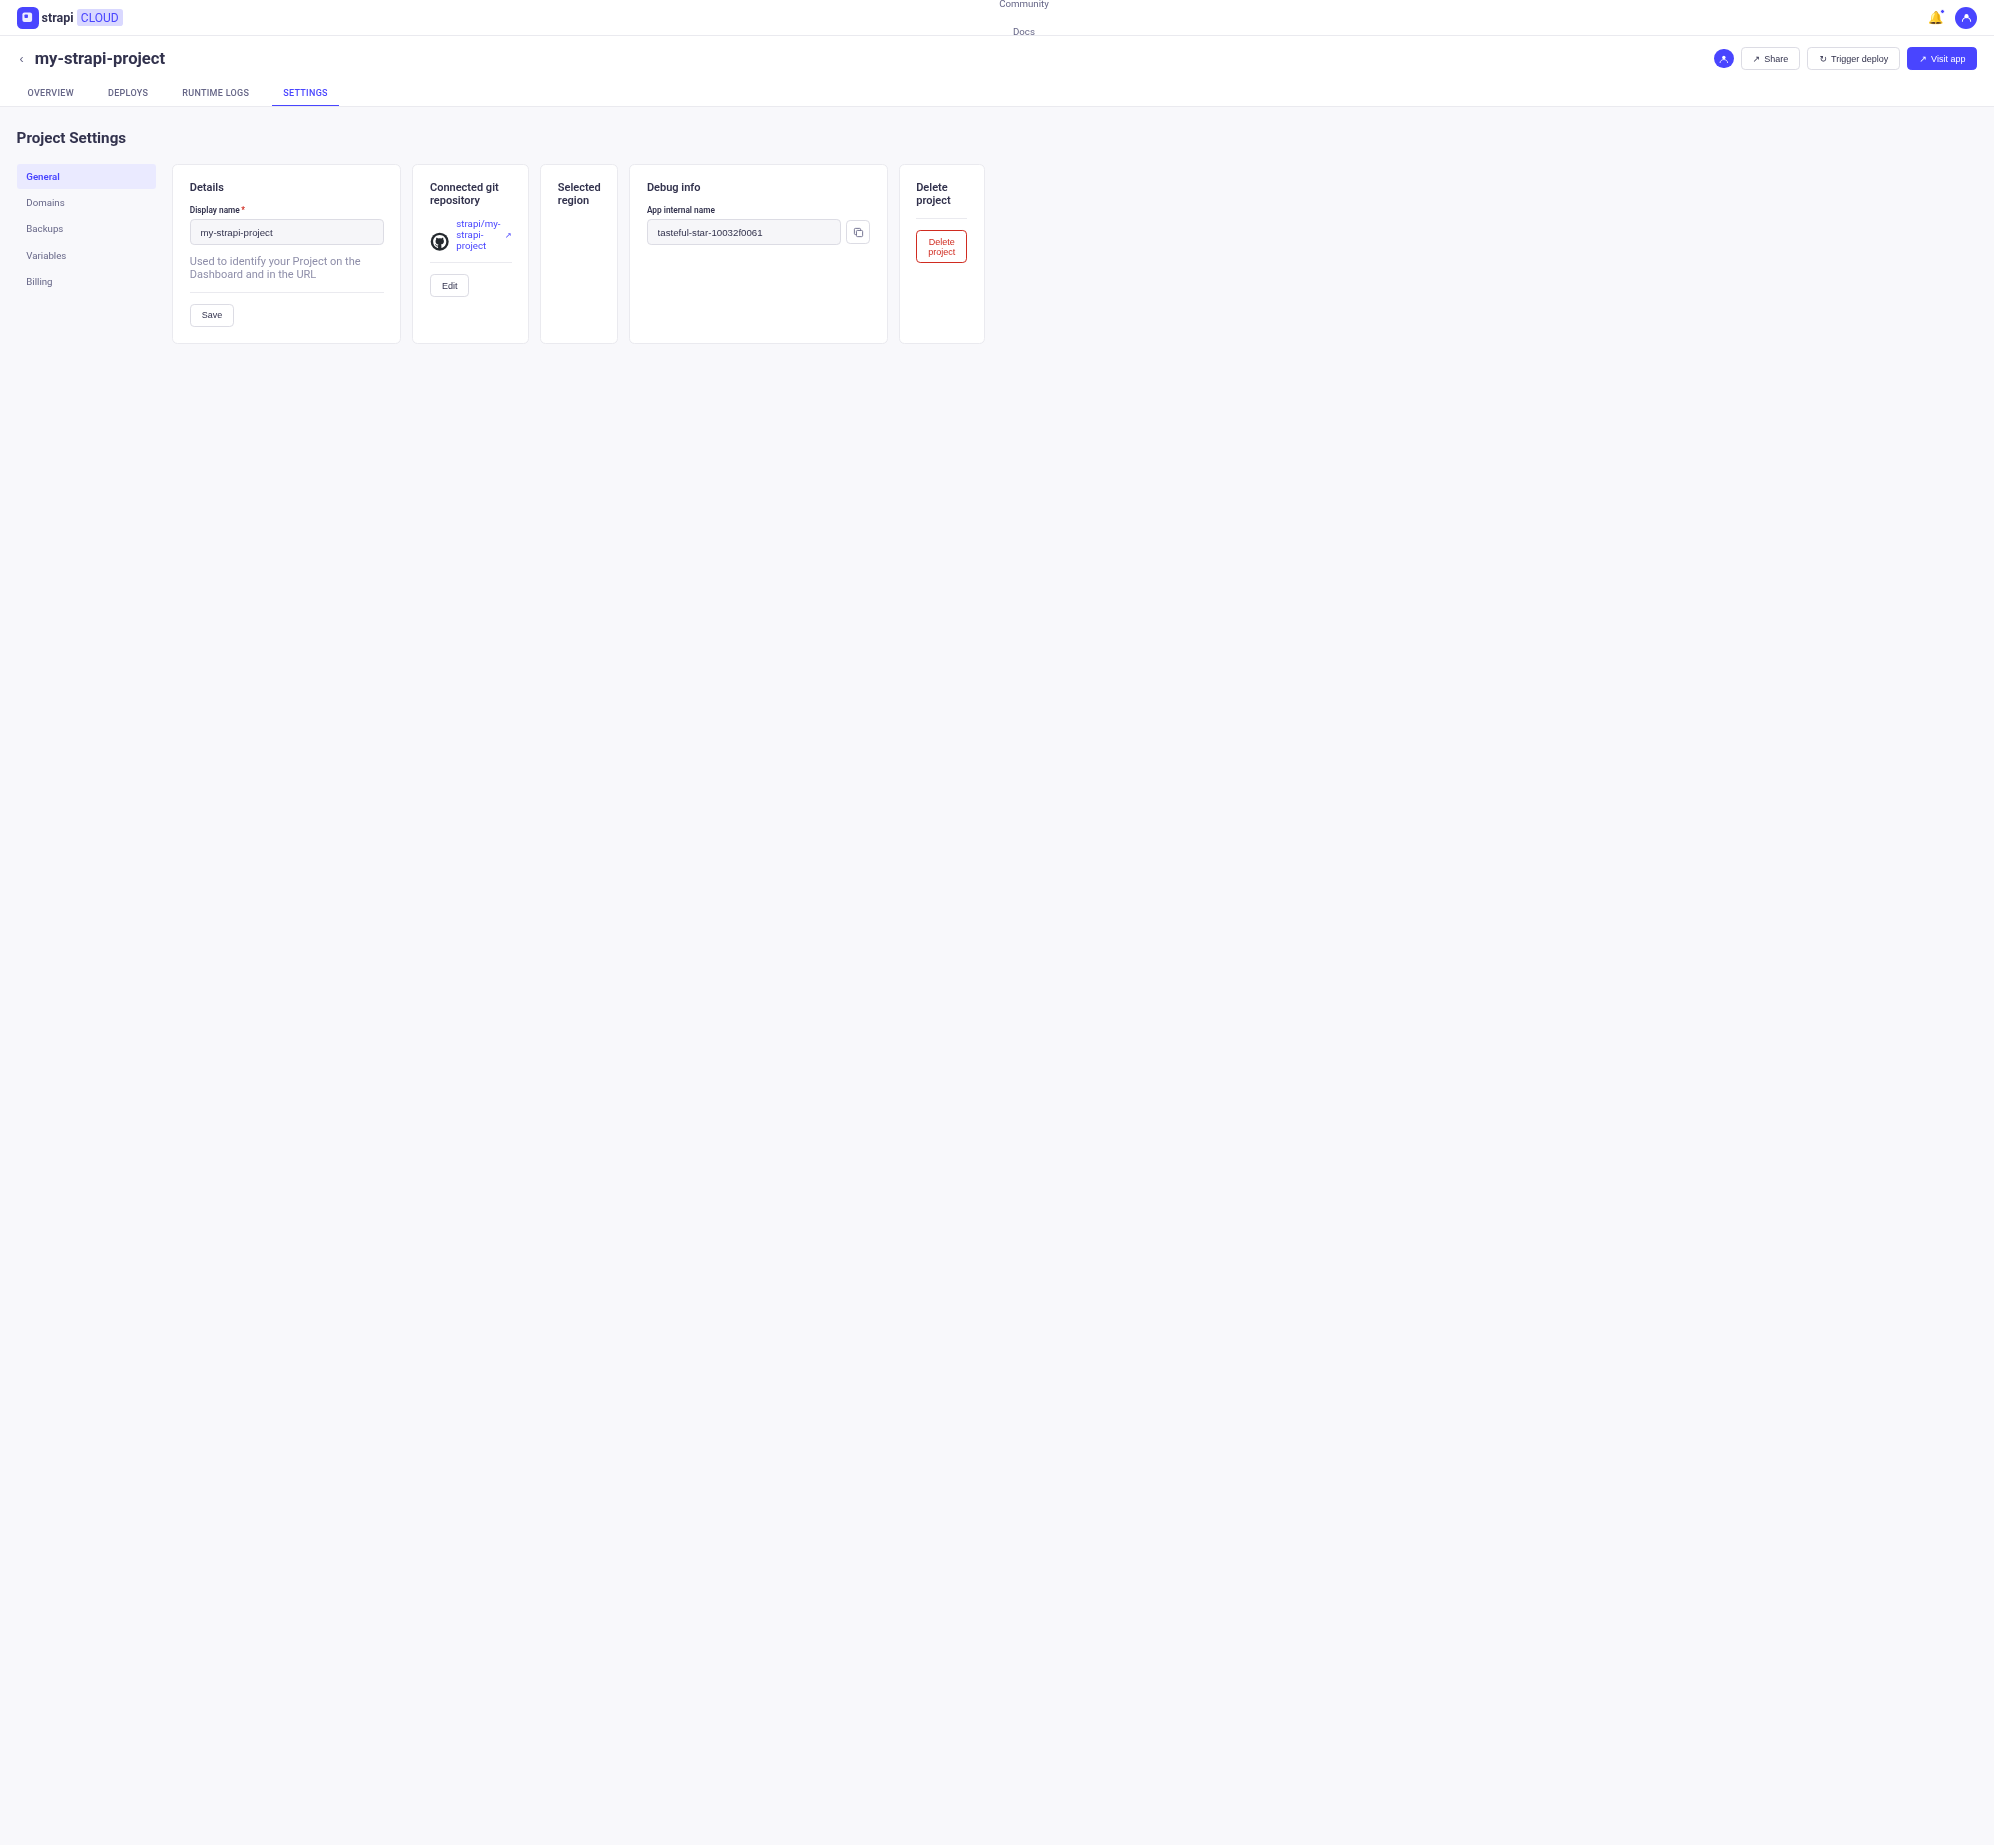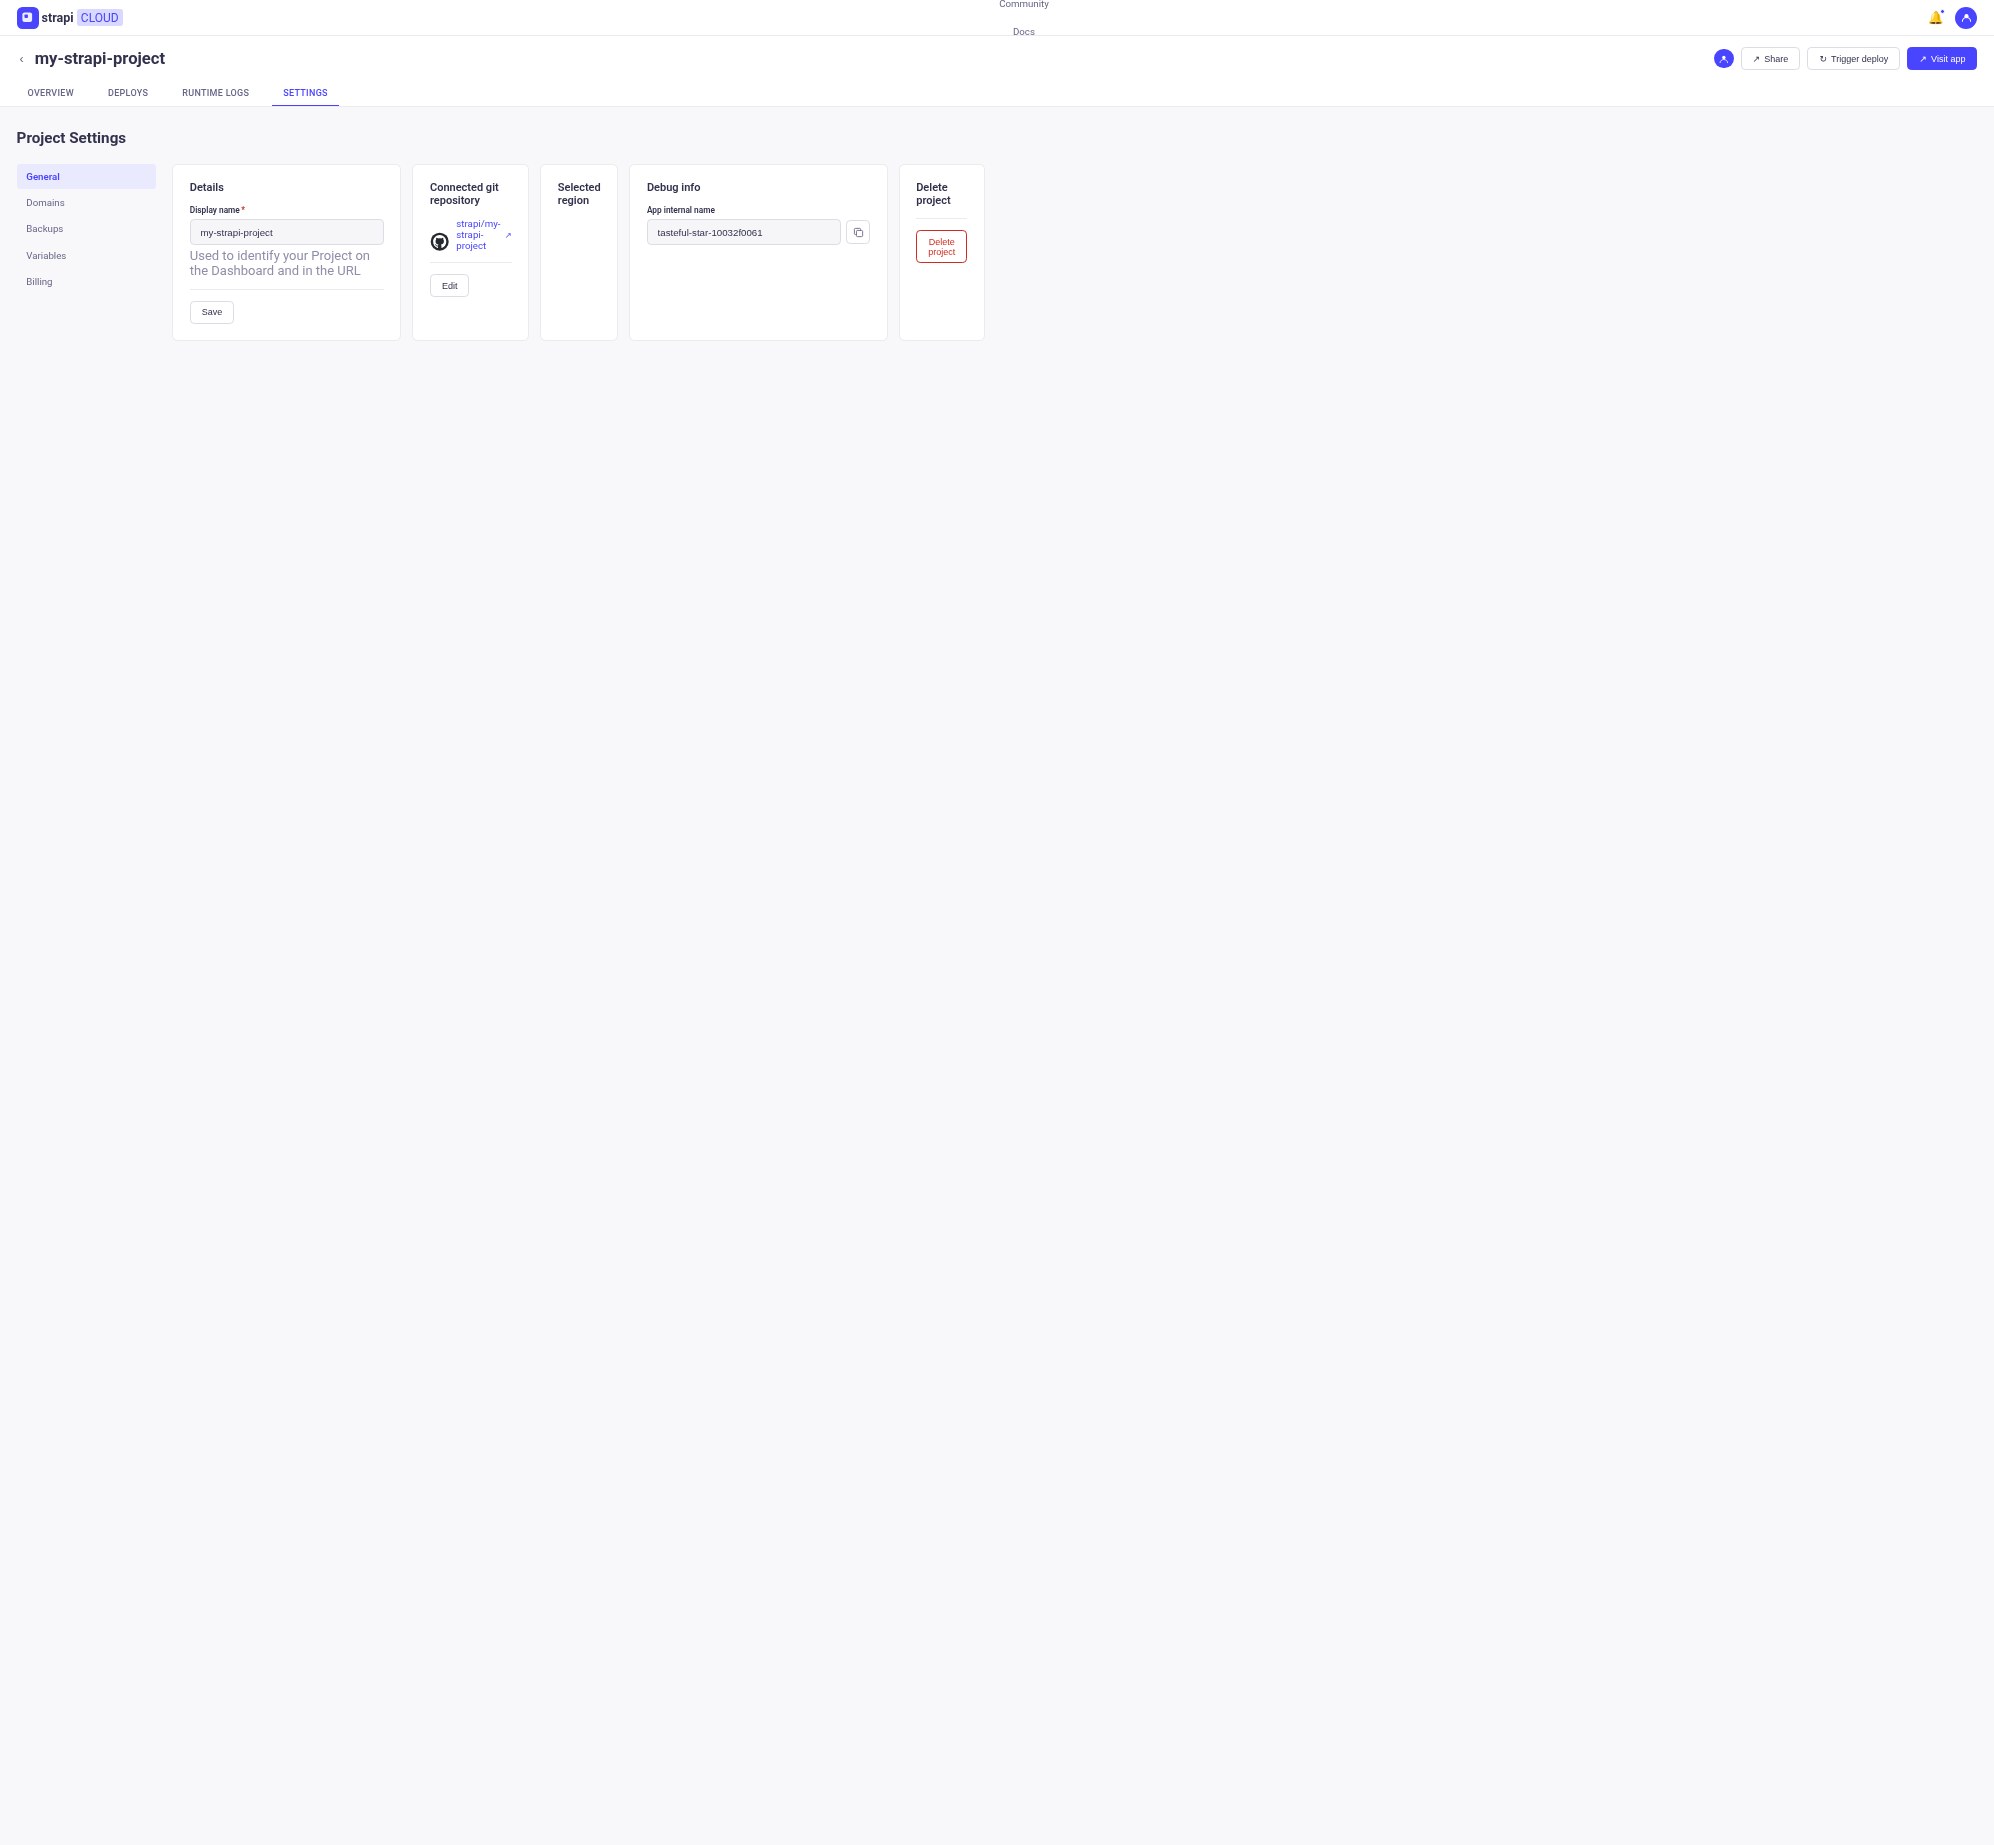--- a/index.html
+++ b/index.html
@@ -277,23 +277,23 @@
       width: 194px;
       padding: 6.2px 9.7px;
       border: 0.7px solid #dcdce4;
       border-radius: 4.2px;
       font-size: 9.7px;
       color: #32324d;
       background: #f6f6f9;
       outline: none;
     }
     .form-hint {
-      font-size: 13px;
+      font-size: 11px;
       color: #8e8ea9;
-      margin-top: 3px;
+      margin-top: 10px;
     }
 
     
     .repo-link {
       display: flex;
       align-items: flex-end;
       gap: 7px;
     }
     .github-icon {
       width: 19.4px;

